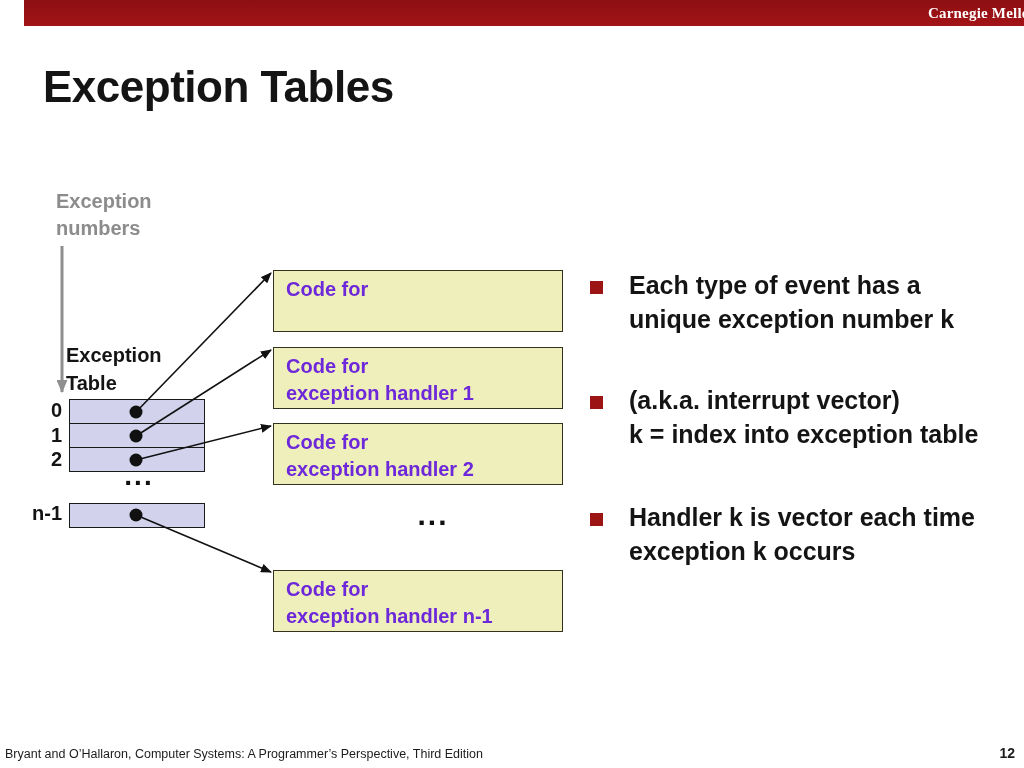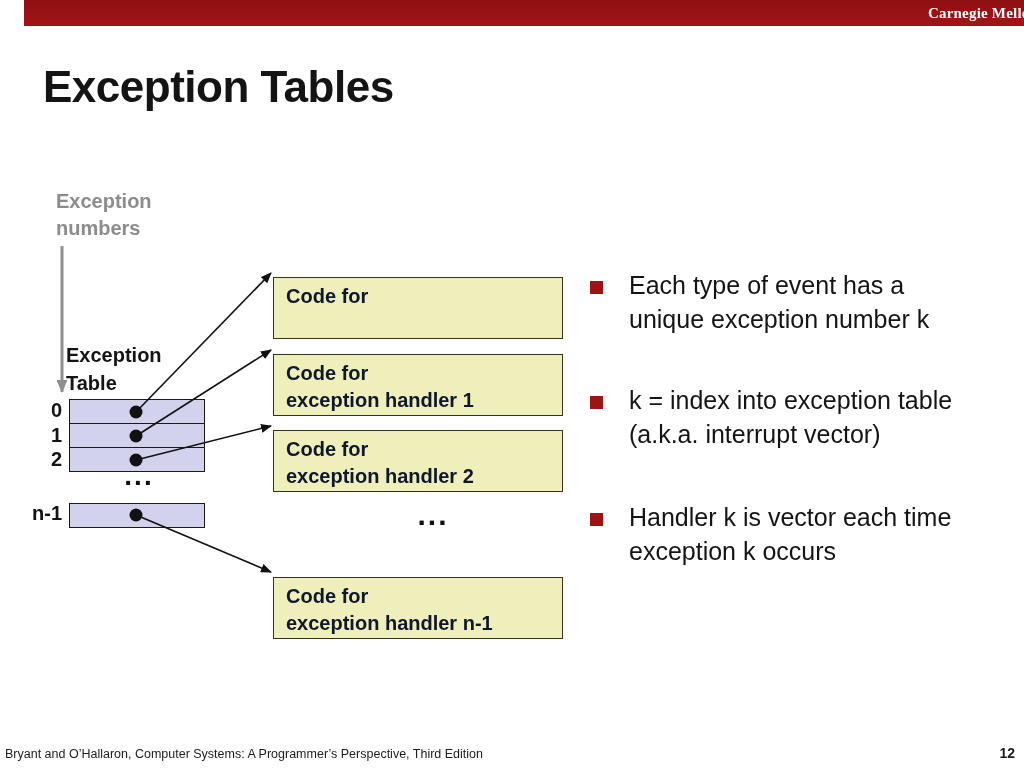--- a/index.html
+++ b/index.html
@@ -45,37 +45,37 @@
   .lbl0{left:18px;top:399px;} .lbl1{left:18px;top:424px;}
   .lbl2{left:18px;top:448px;} .lblN{left:18px;top:502px;}
   .rows-ellipsis{
     position:absolute;left:104px;top:460px;width:70px;text-align:center;
     font-size:28px;font-weight:700;letter-spacing:2px;color:#111;
   }
   
   .handler{
     position:absolute;left:273px;width:290px;height:62px;box-sizing:border-box;
     background:#efefbc;border:1.6px solid #32321e;
-    padding:5px 4px 0 12px;font-size:20px;font-weight:700;line-height:27px;color:#0f172a;margin-top:7px;
+    padding:5px 4px 0 12px;font-size:20px;font-weight:700;line-height:27px;color:#6d28d9;
   }
   .h0{top:270px;} .h1{top:347px;} .h2{top:423px;} .hN{top:570px;}
   .handlers-ellipsis{
     position:absolute;left:403px;top:498px;width:60px;text-align:center;
     font-size:30px;font-weight:700;letter-spacing:2px;color:#111;
   }
   
   .overlay{position:absolute;left:0;top:0;width:1024px;height:768px;pointer-events:none;z-index:5;}
   
   .bullets{position:absolute;left:588px;top:0;width:430px;}
   .bullet-item{position:absolute;left:0;display:flex;align-items:flex-start;}
   .b0{top:268px;} .b1{top:383px;} .b2{top:500px;}
   .bullet-square{
     width:13px;height:13px;background:#9c1414;margin:13px 26px 0 2px;flex:0 0 13px;
   }
-  .bullet-text{font-size:25px;font-weight:400;line-height:34px;color:#141414;}
+  .bullet-text{font-size:25px;font-weight:700;line-height:34px;color:#141414;}
   
   .footer-citation{
     position:absolute;left:5px;top:747px;font-size:12.5px;color:#1c1c1c;
   }
   .footer-page{
     position:absolute;right:9px;top:745px;font-size:14px;font-weight:700;color:#1c1c1c;
   }
 </style>
 </head>
 <body>
@@ -155,22 +155,22 @@
     <div class="bullet-item b0">
       <span class="bullet-square"></span>
       <span class="bullet-text">
         <div>Each type of event has a</div>
         <div>unique exception number k</div>
       </span>
     </div>
     <div class="bullet-item b1">
       <span class="bullet-square"></span>
       <span class="bullet-text">
+        <div>(a.k.a. interrupt vector)</div>
         <div>k = index into exception table</div>
-        <div>(a.k.a. interrupt vector)</div>
       </span>
     </div>
     <div class="bullet-item b2">
       <span class="bullet-square"></span>
       <span class="bullet-text">
         <div>Handler k is vector each time</div>
         <div>exception k occurs</div>
       </span>
     </div>
   </div>

